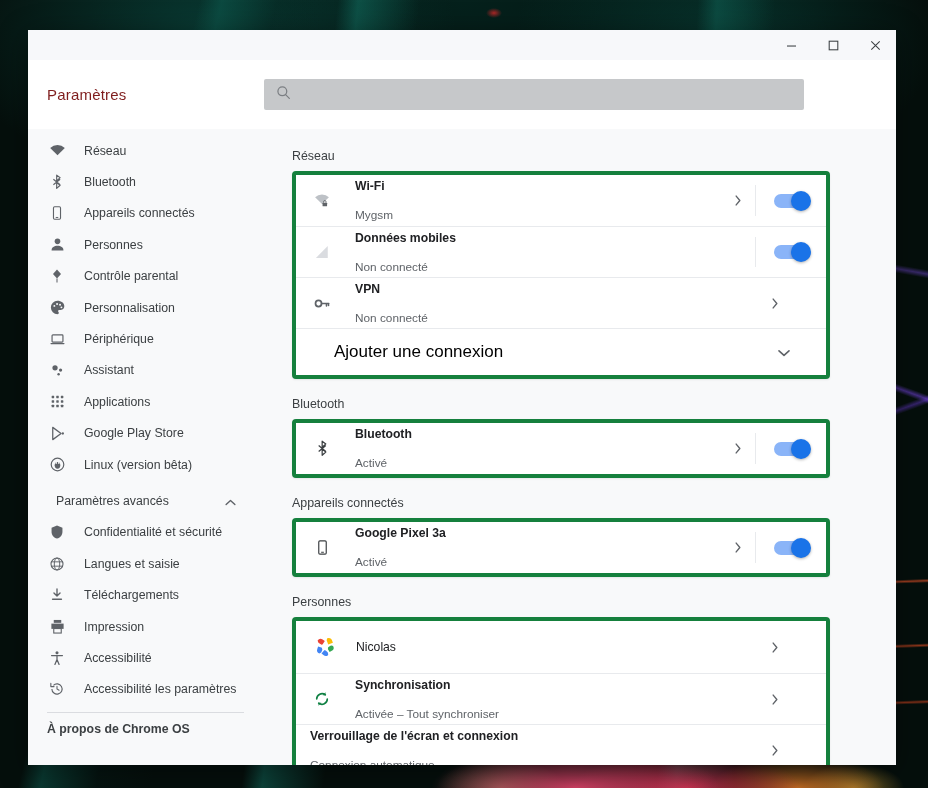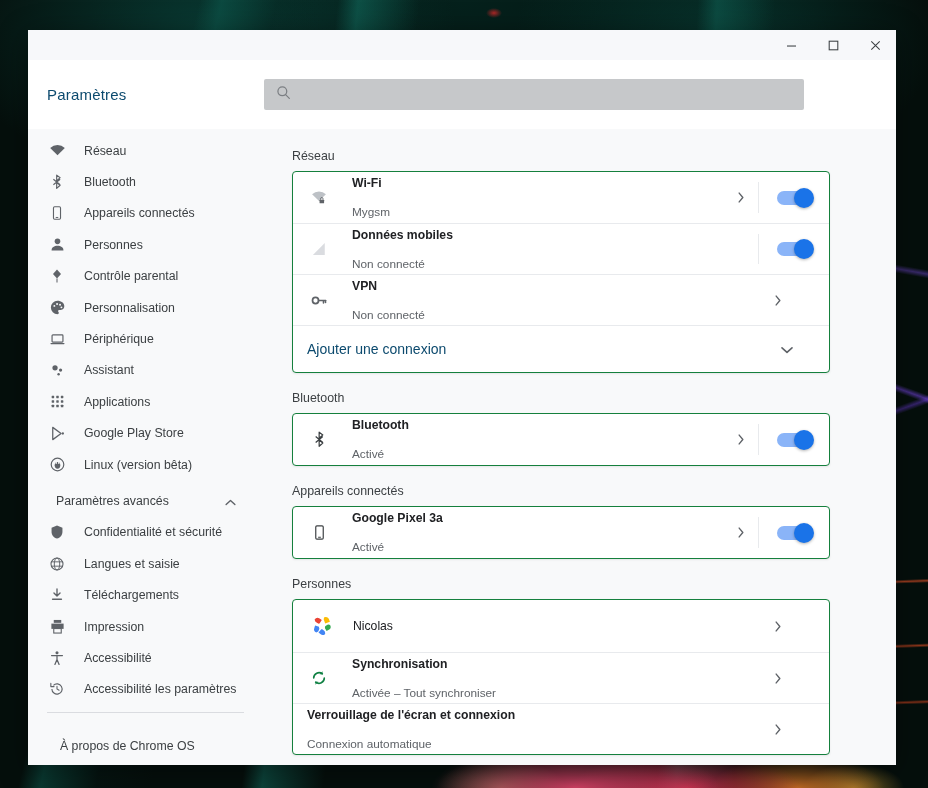--- a/index.html
+++ b/index.html
@@ -101,21 +101,21 @@
     height: 69px;
     flex: 0 0 69px;
     background: #ffffff;
     display: flex;
     align-items: center;
   }
   #app-title {
     width: 236px;
     padding-left: 19px;
     font-size: 15px;
-    color: #0c4a6e;
+    color: #7f1d1d;
     letter-spacing: .2px;
   }
   #search-wrap {
     flex: 1;
     padding-right: 66px;
   }
   #search-box {
     height: 31px;
     background: #c6c8ca;
     border-radius: 2px;
@@ -174,45 +174,46 @@
     margin-top: 5px;
     cursor: default;
   }
   #advanced-label { font-size: 12.3px; color: #3c4043; flex: 1; }
   #sidebar-divider {
     height: 1px; background: #dadce0;
     margin: 7px 20px 0 19px;
   }
   #about-row {
     height: 31.4px;
-    display: flex; align-items: flex-end;
-    padding-left: 32px;
+    display: flex; align-items: flex-start;
+    padding-left: 19px;
     margin-top: 9px;
     cursor: default;
+    font-weight: bold;
   }
   #about-label { font-size: 12.3px; color: #3c4043; }
 
   
   #main {
     flex: 1;
     background: #f8f9fa;
     overflow: hidden;
     padding: 0 66px 0 28px;
     position: relative;
   }
   .section-title {
     font-size: 12.4px;
     color: #3c4043;
     padding: 18px 0 8px 0;
   }
   .section-title.first { padding-top: 20px; }
   .card {
     background: #ffffff;
     border-radius: 4px;
-    border: 1px solid #15803d;
+    border: 4px solid #15803d;
     box-shadow: 0 1px 2px rgba(60,64,67,.10);
     overflow: hidden;
   }
   .row {
     display: flex;
     align-items: center;
     min-height: 51px;
     padding: 0 14px 0 14px;
     position: relative;
     cursor: default;
@@ -268,22 +269,23 @@
     border-radius: 50%;
     background: #1a73e8;
     box-shadow: 0 1px 3px rgba(0,0,0,.3);
   }
   .row.expand {
     min-height: 47px;
     padding-left: 14px;
   }
   .expand-label {
     flex: 1;
-    font-size: 14px;
-    color: #0c4a6e;
+    font-size: 17px;
+    color: #000000;
+    margin-left: 24px;
   }
 
   
   .avatar {
     width: 28px; height: 28px;
     flex: 0 0 28px;
     margin-right: 17px;
     margin-left: 1px;
     position: relative;
   }

